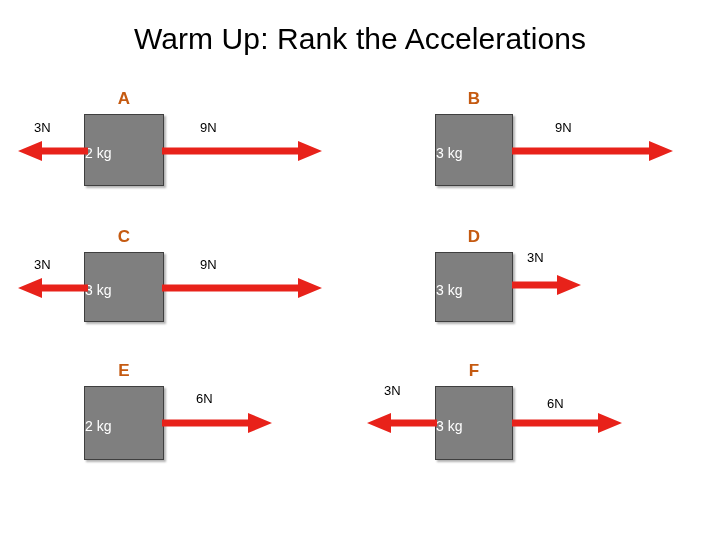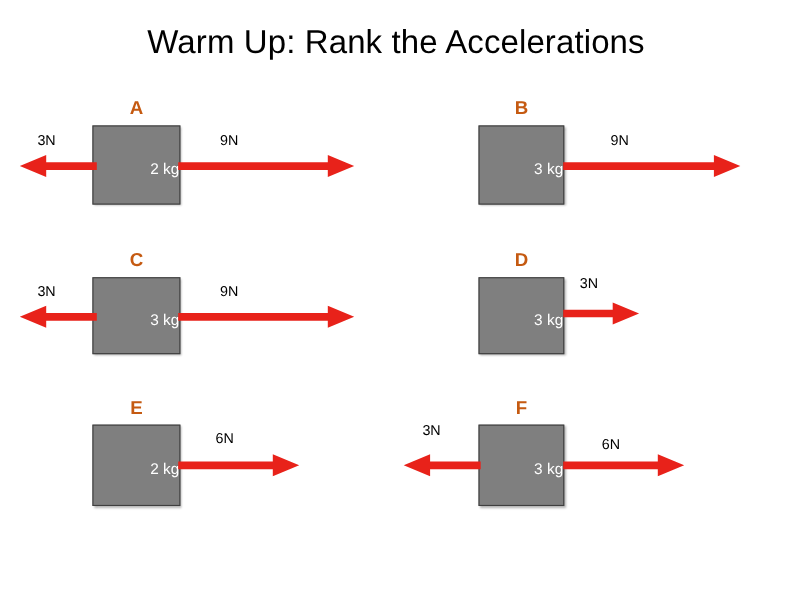--- a/index.html
+++ b/index.html
@@ -55,21 +55,21 @@
     background: #7F7F7F;
     border: 1.5px solid #3F3F3F;
     box-sizing: border-box;
     box-shadow: 1.5px 1.5px 2px rgba(0,0,0,0.30);
   }
 
   .mass-label {
     position: absolute;
     left: 0;
     width: 100%;
-    text-align: right;
+    text-align: left;
     color: #ffffff;
     font-size: 14px;
     line-height: 1;
   }
 
   .force-label {
     position: absolute;
     font-size: 13px;
     color: #000000;
     text-align: left;

